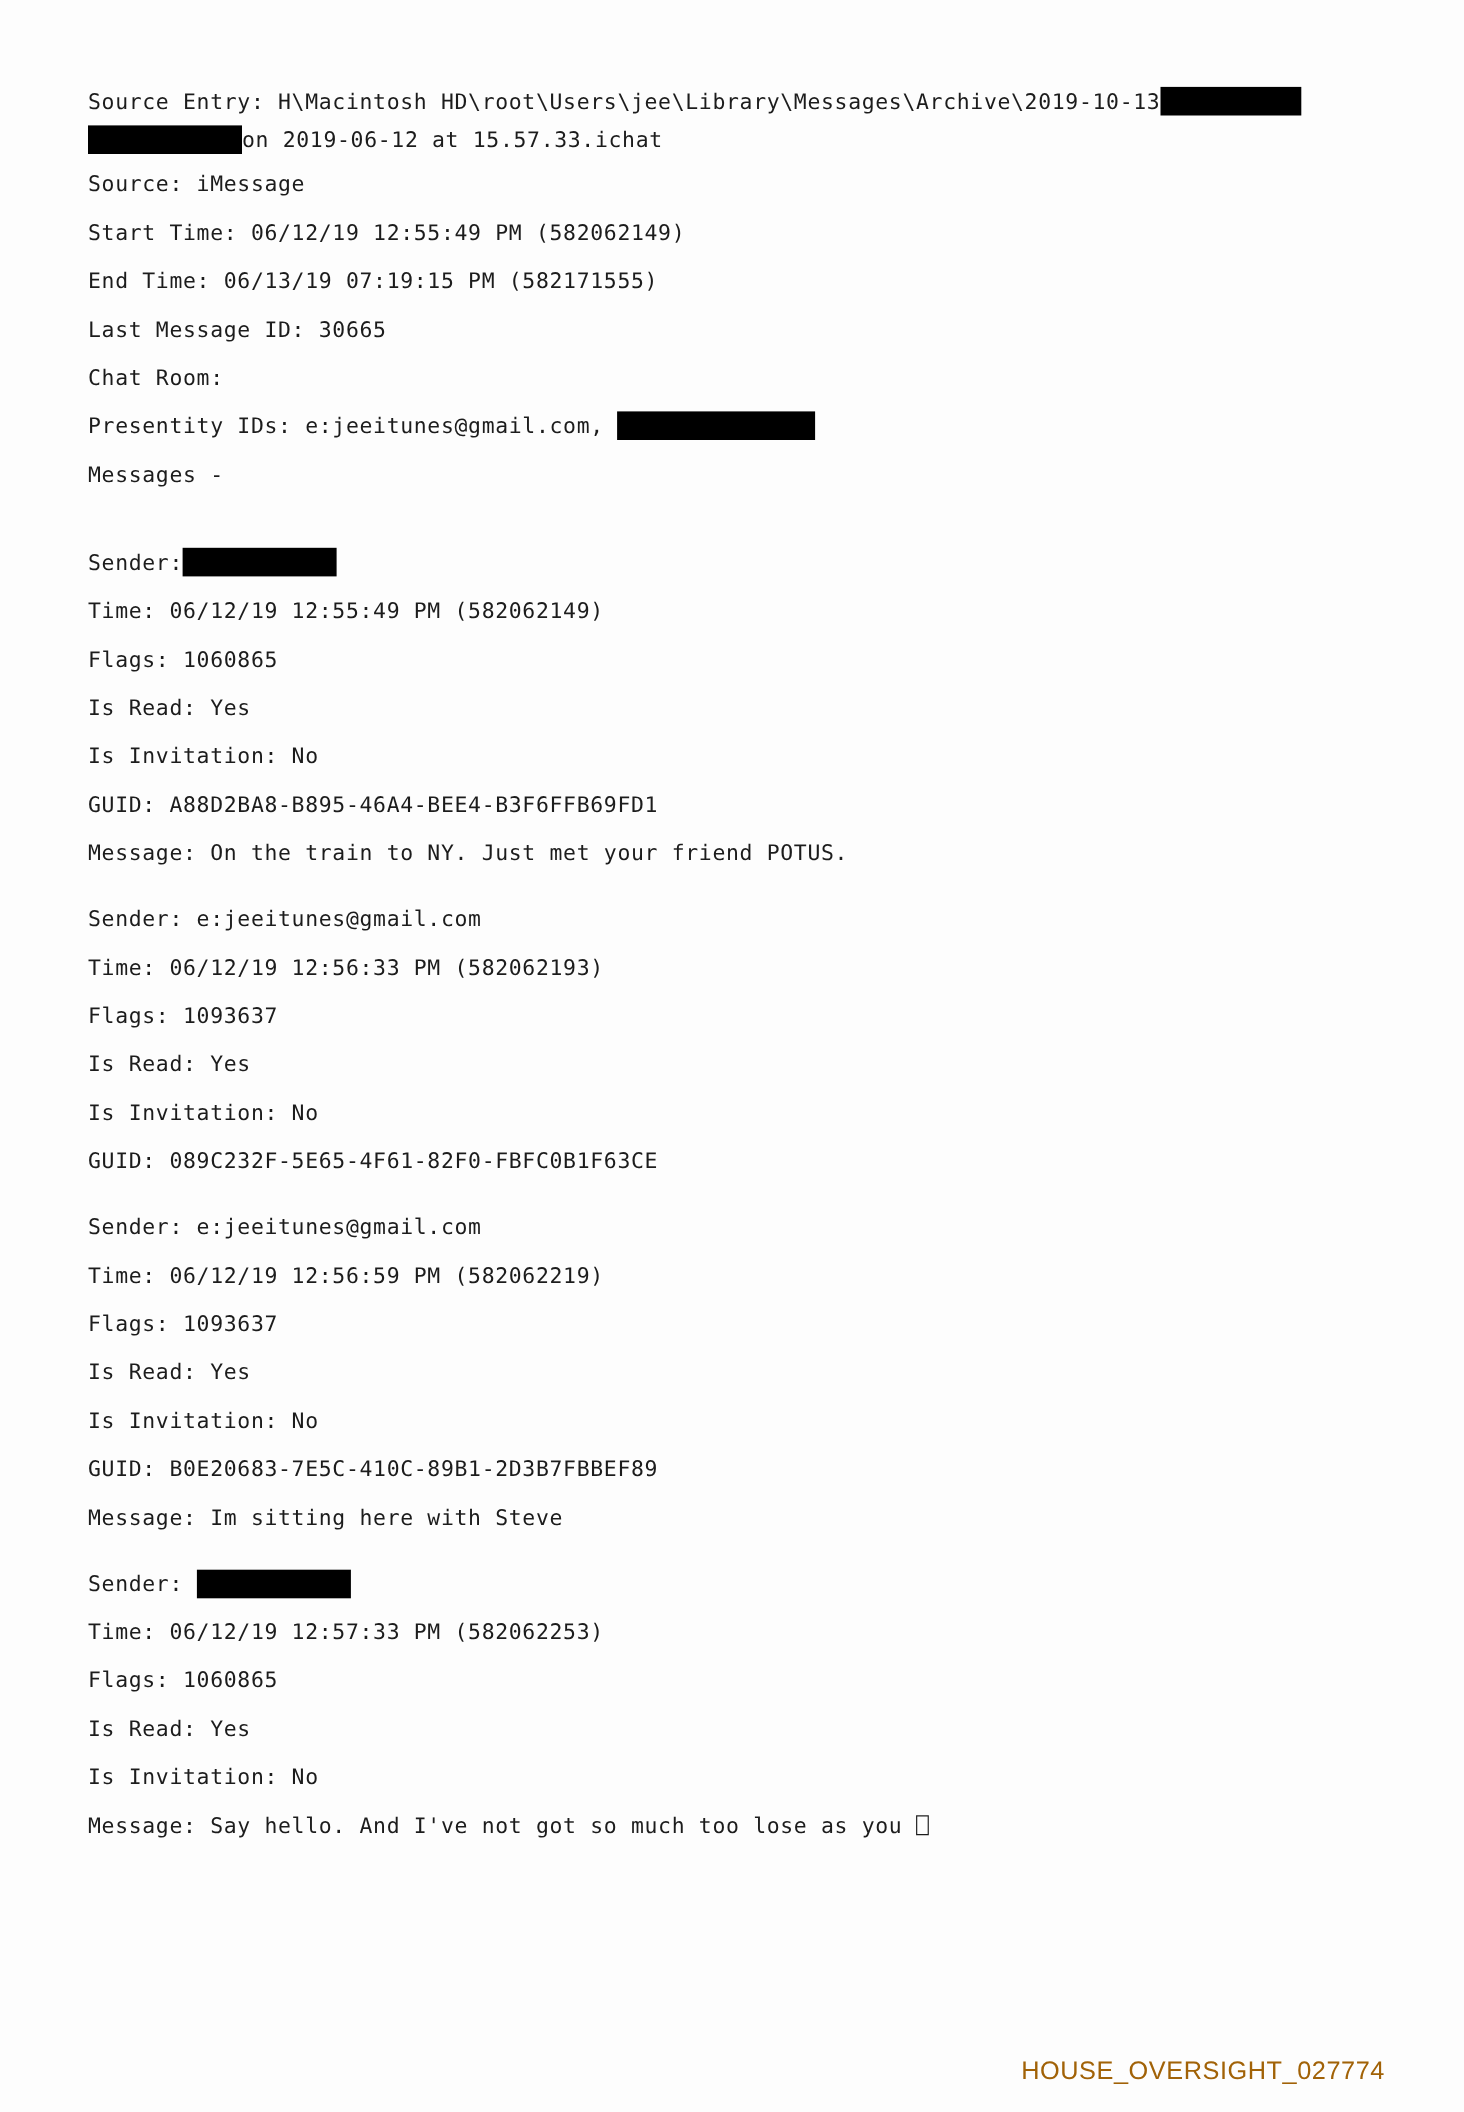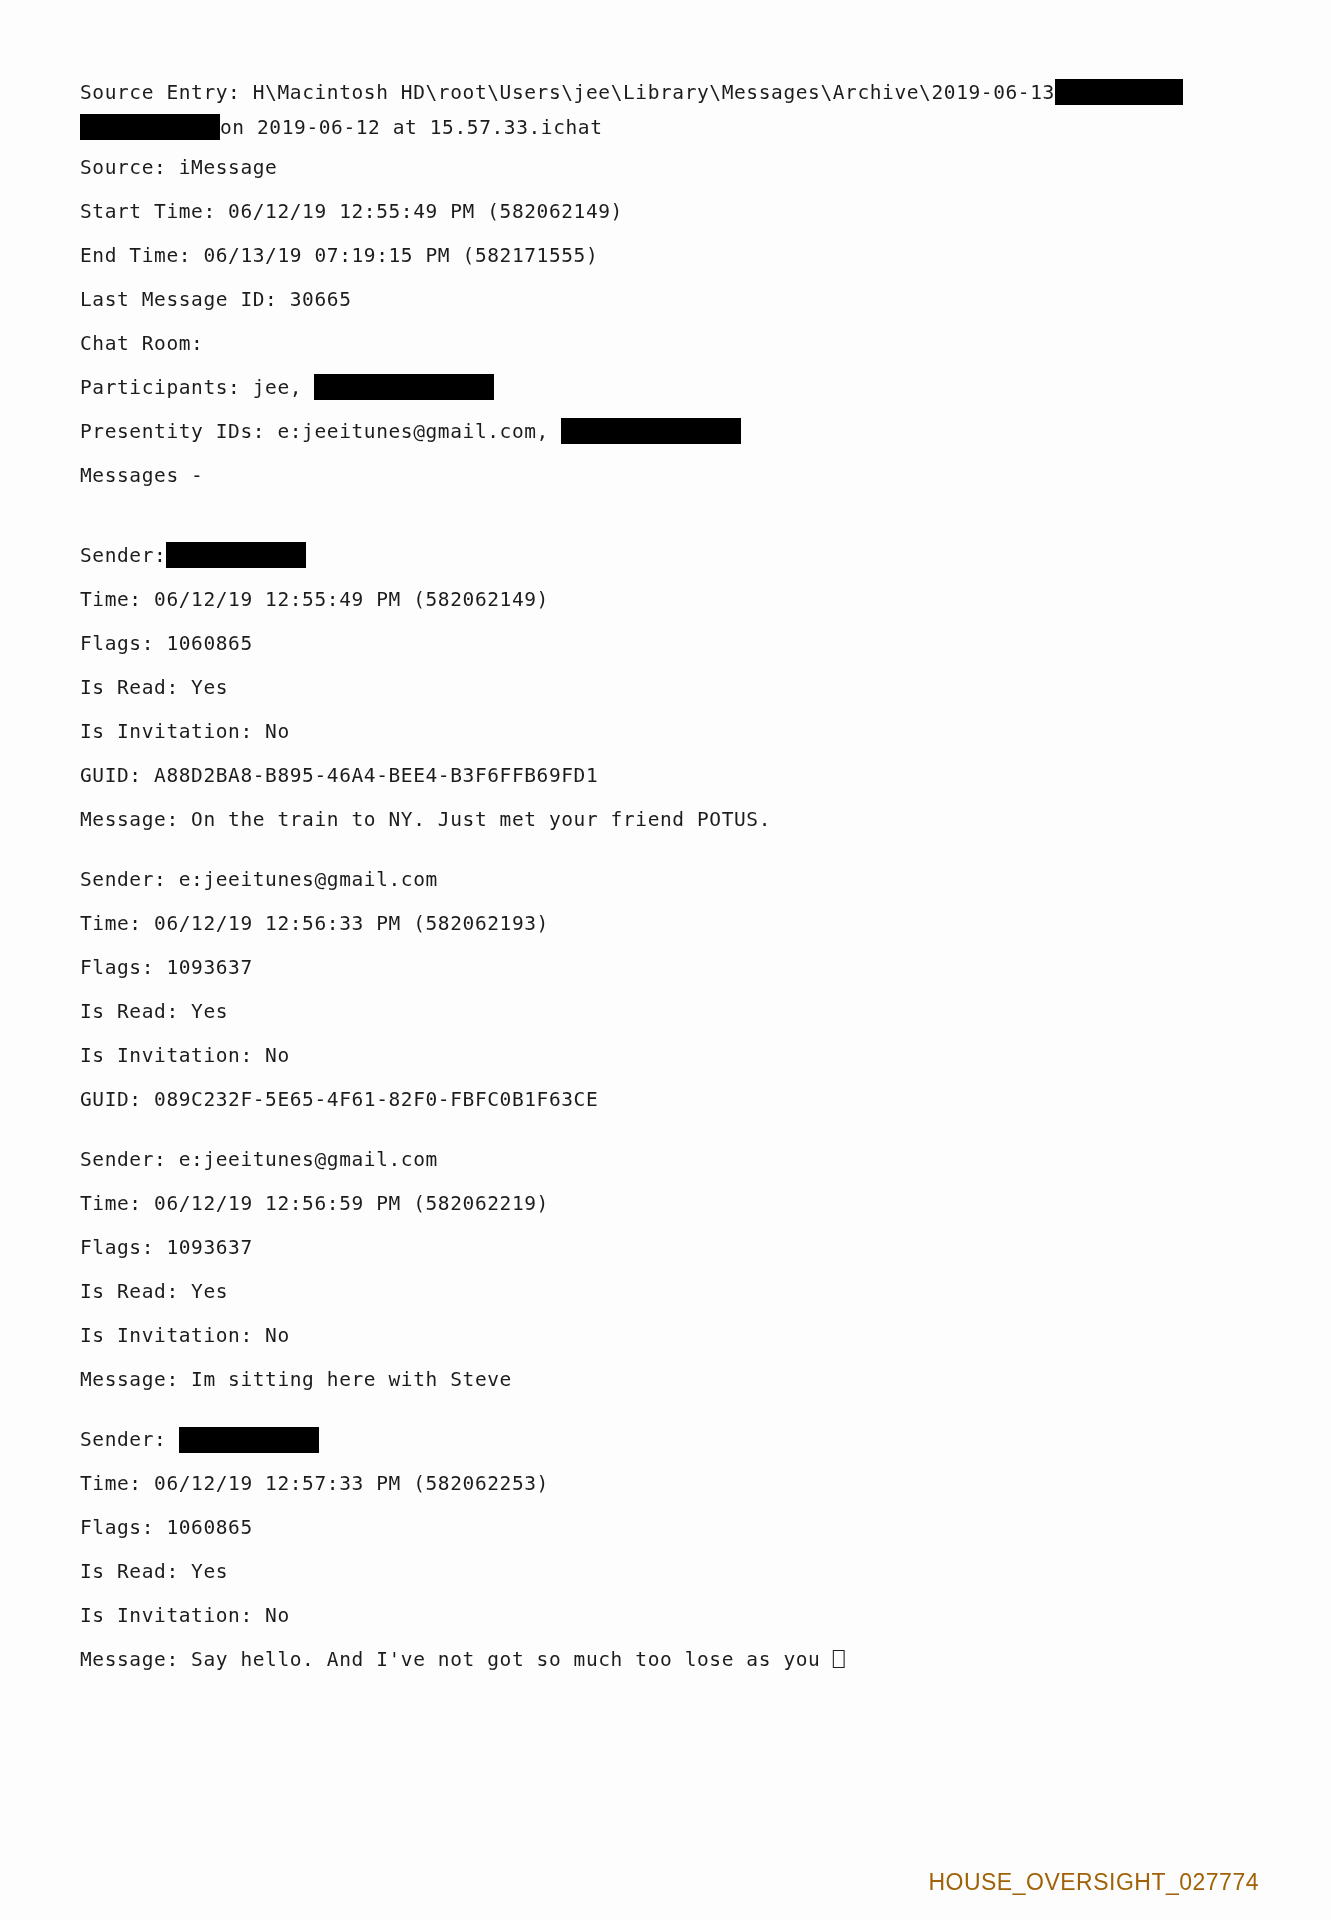--- a/index.html
+++ b/index.html
@@ -75,31 +75,30 @@
 </style>
 </head>
 <body>
 
 <div class="page">
 
   <div class="doc-body">
 
     <div class="header-block">
 
-      <div class="line"><span class="inline-wrap">Source Entry:</span> <span class="inline-wrap">H\Macintosh HD\root\Users\jee\Library\Messages\Archive\2019-06-13</span><span class="redact r-long"></span></div>
+      <div class="line"><span class="inline-wrap">Source Entry:</span> <span class="inline-wrap">H\Macintosh HD\root\Users\jee\Library\Messages\Archive\2019-10-13</span><span class="redact r-long"></span></div>
 
       <div class="line tight"><span class="redact r-short"></span><span class="inline-wrap">on 2019-06-12 at 15.57.33.ichat</span></div>
 
       <div class="line">Source: iMessage</div>
       <div class="line">Start Time: 06/12/19 12:55:49 PM (582062149)</div>
       <div class="line">End Time: 06/13/19 07:19:15 PM (582171555)</div>
       <div class="line">Last Message ID: 30665</div>
       <div class="line">Chat Room:</div>
 
-      <div class="line"><span class="inline-wrap">Participants: jee,</span> <span class="redact r-med"></span></div>
 
       <div class="line"><span class="inline-wrap">Presentity IDs: e:jeeitunes@gmail.com,</span> <span class="redact r-med"></span></div>
 
       <div class="line">Messages -</div>
     </div>
 
     <div class="gap"></div>
 
     <div class="msg-block">
       <div class="line"><span class="inline-wrap">Sender:</span><span class="redact r-short"></span></div>
@@ -119,20 +118,21 @@
       <div class="line">Is Invitation: No</div>
       <div class="line">GUID: 089C232F-5E65-4F61-82F0-FBFC0B1F63CE</div>
     </div>
 
     <div class="msg-block">
       <div class="line">Sender: e:jeeitunes@gmail.com</div>
       <div class="line">Time: 06/12/19 12:56:59 PM (582062219)</div>
       <div class="line">Flags: 1093637</div>
       <div class="line">Is Read: Yes</div>
       <div class="line">Is Invitation: No</div>
+      <div class="line">GUID: B0E20683-7E5C-410C-89B1-2D3B7FBBEF89</div>
       <div class="line">Message: Im sitting here with Steve</div>
     </div>
 
     <div class="msg-block">
       <div class="line sender-line"><span class="inline-wrap">Sender:</span> <span class="redact r-short"></span></div>
       <div class="line">Time: 06/12/19 12:57:33 PM (582062253)</div>
       <div class="line">Flags: 1060865</div>
       <div class="line">Is Read: Yes</div>
       <div class="line">Is Invitation: No</div>
       <div class="line">Message: Say hello. And I've not got so much too lose as you ⎕</div>

